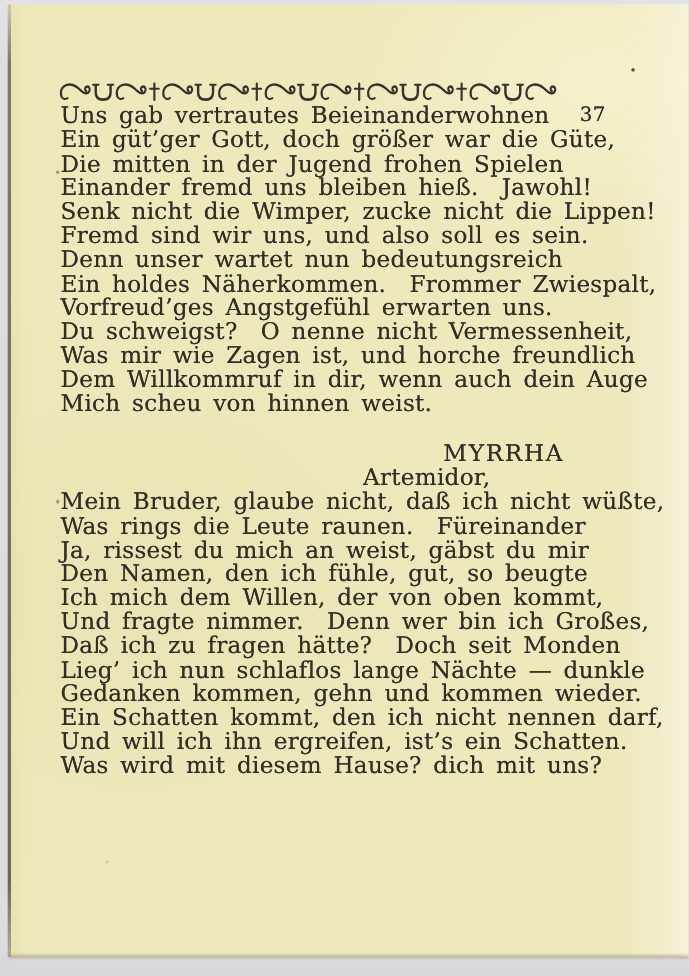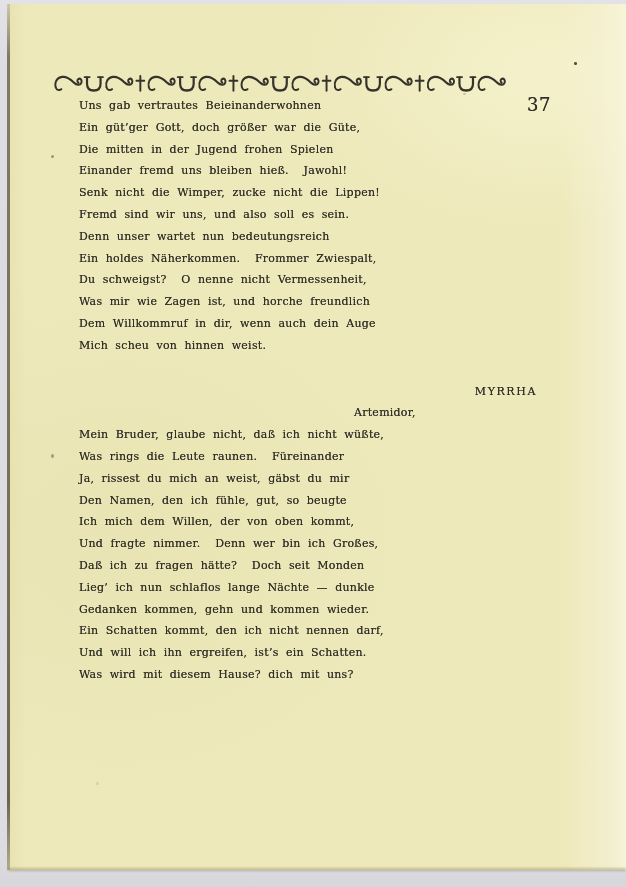--- a/index.html
+++ b/index.html
@@ -41,25 +41,24 @@
   }
   .page-number {
     position: absolute; left: 519px; top: 90px;
     font-size: 18px; color: #2f2e27;
     letter-spacing: .5px;
     text-shadow: 0 0 .6px rgba(47,46,39,.8);
   }
   .text-block {
     position: absolute; left: 47px; top: 91px; width: 458px;
     color: #2f2e27;
-    font-size: 11px;
+    font-size: 21px;
     letter-spacing: .25px;
     word-spacing: 3.6px;
     text-shadow: 0 0 .6px rgba(47,46,39,.78);
-    margin-left: 24px;
   }
   .line {
     height: 21.8px; line-height: 21.8px;
     white-space: pre;
   }
   .speaker {
     margin-top: 24px;
     text-align: right;
     padding-left: 24px;
     letter-spacing: 1.6px;
@@ -119,20 +118,21 @@
 
     <div class="text-block">
       <div class="line">Uns gab vertrautes Beieinanderwohnen</div>
       <div class="line">Ein güt’ger Gott, doch größer war die Güte,</div>
       <div class="line">Die mitten in der Jugend frohen Spielen</div>
       <div class="line">Einander fremd uns bleiben hieß.  Jawohl!</div>
       <div class="line">Senk nicht die Wimper, zucke nicht die Lippen!</div>
       <div class="line">Fremd sind wir uns, und also soll es sein.</div>
       <div class="line">Denn unser wartet nun bedeutungsreich</div>
       <div class="line">Ein holdes Näherkommen.  Frommer Zwiespalt,</div>
+      <div class="line">Vorfreud’ges Angstgefühl erwarten uns.</div>
       <div class="line">Du schweigst?  O nenne nicht Vermessenheit,</div>
       <div class="line">Was mir wie Zagen ist, und horche freundlich</div>
       <div class="line">Dem Willkommruf in dir, wenn auch dein Auge</div>
       <div class="line">Mich scheu von hinnen weist.</div>
 
       <div class="line speaker">MYRRHA</div>
       <div class="line cue">Artemidor,</div>
 
       <div class="line">Mein Bruder, glaube nicht, daß ich nicht wüßte,</div>
       <div class="line">Was rings die Leute raunen.  Füreinander</div>

